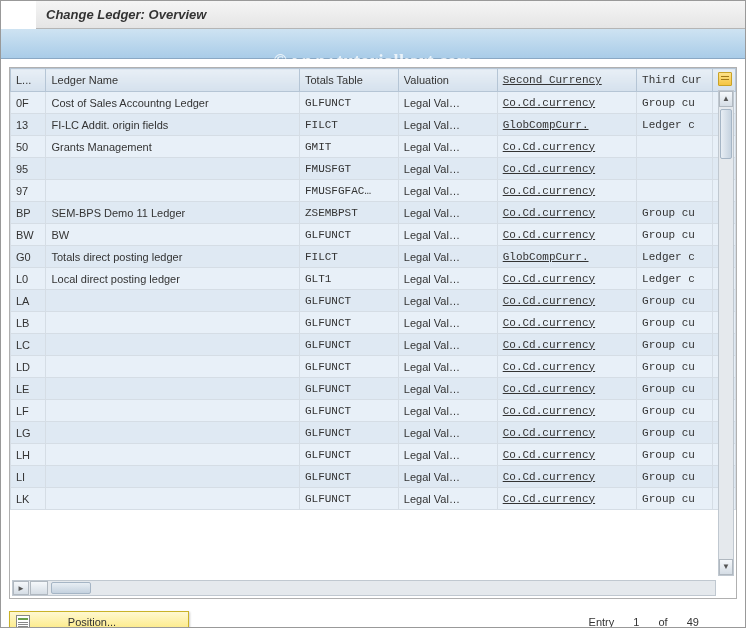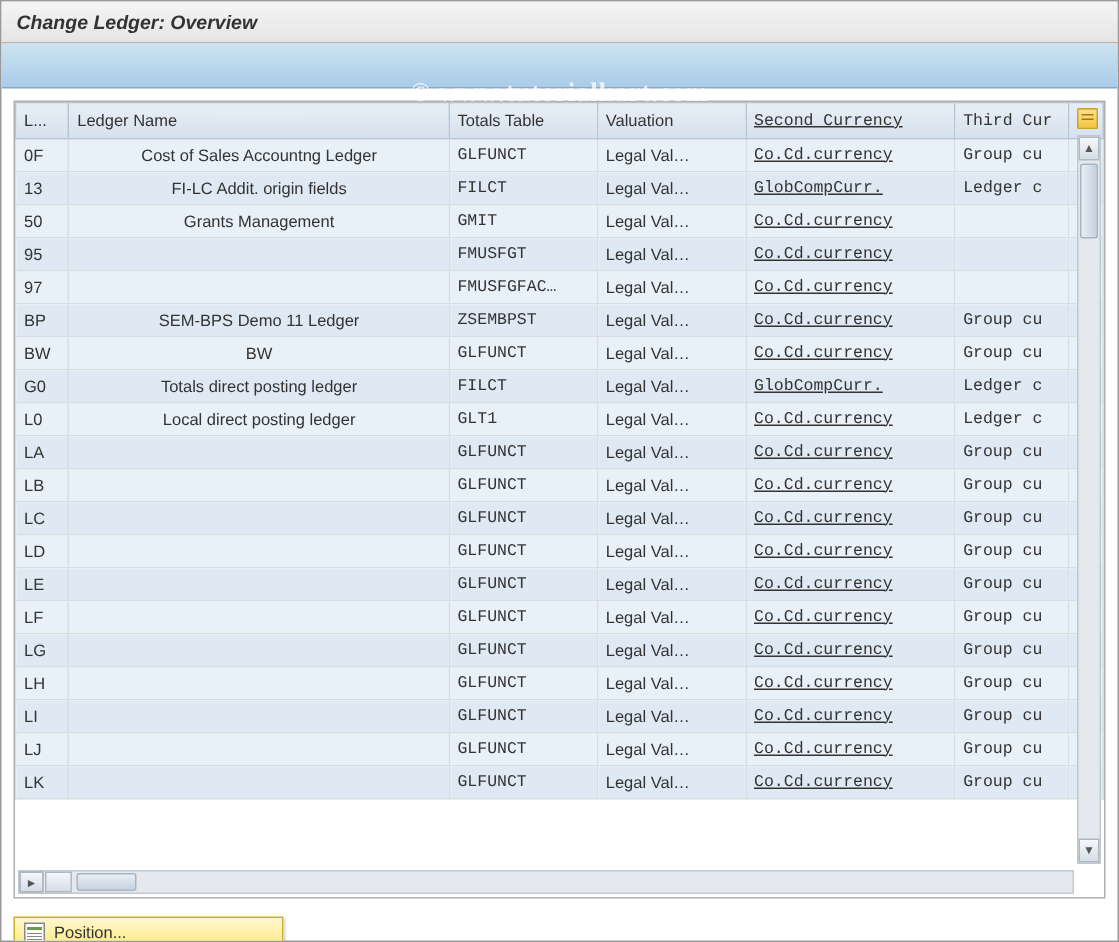--- a/index.html
+++ b/index.html
@@ -14,20 +14,21 @@
       position: relative;
     }
     .header {
       background: linear-gradient(to bottom, #f5f5f5, #e5e5e5);
       border-bottom: 1px solid #b5b5b5;
       padding: 6px 10px;
       font-size: 13px;
       font-weight: bold;
       font-style: italic;
       color: #333;
+      margin-left: 35px;
     }
     .toolbar {
       background: linear-gradient(to bottom, #CEE3F2, #A9CCE8);
       border-bottom: 1px solid #8aa8c4;
       height: 30px;
       position: relative;
       padding-left: 32px;
     }
     .watermark {
       position: absolute;
@@ -73,21 +74,21 @@
       font-size: 11px;
       color: #333;
       height: 22px;
       white-space: nowrap;
       overflow: hidden;
       text-overflow: clip;
     }
     .data-table tr:nth-child(odd) td { background: #E8F0F8; }
     .data-table tr:nth-child(even) td { background: #DFE9F3; }
     .col-code { width: 28px; }
-    .col-name { width: 200px; text-align: center; }
+    .col-name { width: 200px; }
     .col-totals { width: 78px; }
     .col-valuation { width: 78px; }
     .col-second { width: 110px; font-family: 'Courier New', monospace; text-decoration: underline; }
     .col-third { width: 60px; font-family: 'Courier New', monospace; }
     .mono { font-family: 'Courier New', monospace; }
     .header-icon-cell {
       width: 18px;
       text-align: center;
       padding: 0;
     }
@@ -405,29 +406,20 @@
         <tr>
           <td class="col-code">LI</td>
           <td class="col-name"></td>
           <td class="col-totals mono">GLFUNCT</td>
           <td class="col-valuation">Legal Val…</td>
           <td class="col-second mono">Co.Cd.currency</td>
           <td class="col-third mono">Group cu</td>
           <td></td>
         </tr>
         <tr>
-          <td class="col-code">LJ</td>
-          <td class="col-name"></td>
-          <td class="col-totals mono">GLFUNCT</td>
-          <td class="col-valuation">Legal Val…</td>
-          <td class="col-second mono">Co.Cd.currency</td>
-          <td class="col-third mono">Group cu</td>
-          <td></td>
-        </tr>
-        <tr>
           <td class="col-code">LK</td>
           <td class="col-name"></td>
           <td class="col-totals mono">GLFUNCT</td>
           <td class="col-valuation">Legal Val…</td>
           <td class="col-second mono">Co.Cd.currency</td>
           <td class="col-third mono">Group cu</td>
           <td></td>
         </tr>
       </tbody>
   </table>
@@ -442,15 +434,21 @@
     <div class="spacer-left"></div>
     <div class="thumb"></div>
     <div class="left-btn right-btn">►</div>
     <div class="left-btn right-btn2">►</div>
   </div>
 </div>
 
 <div class="footer">
   <button class="position-btn">
     <span class="position-icon"></span>
-    <span style="flex:1;text-align:left">Position...</span>
+    <span style="flex:1;text-align:center">Position...</span>
   </button>
+  <div class="entry-text">
+    <span>Entry</span>
+    <span>1</span>
+    <span>of</span>
+    <span>49</span>
+  </div>
 </div>
 
 </body></html>

